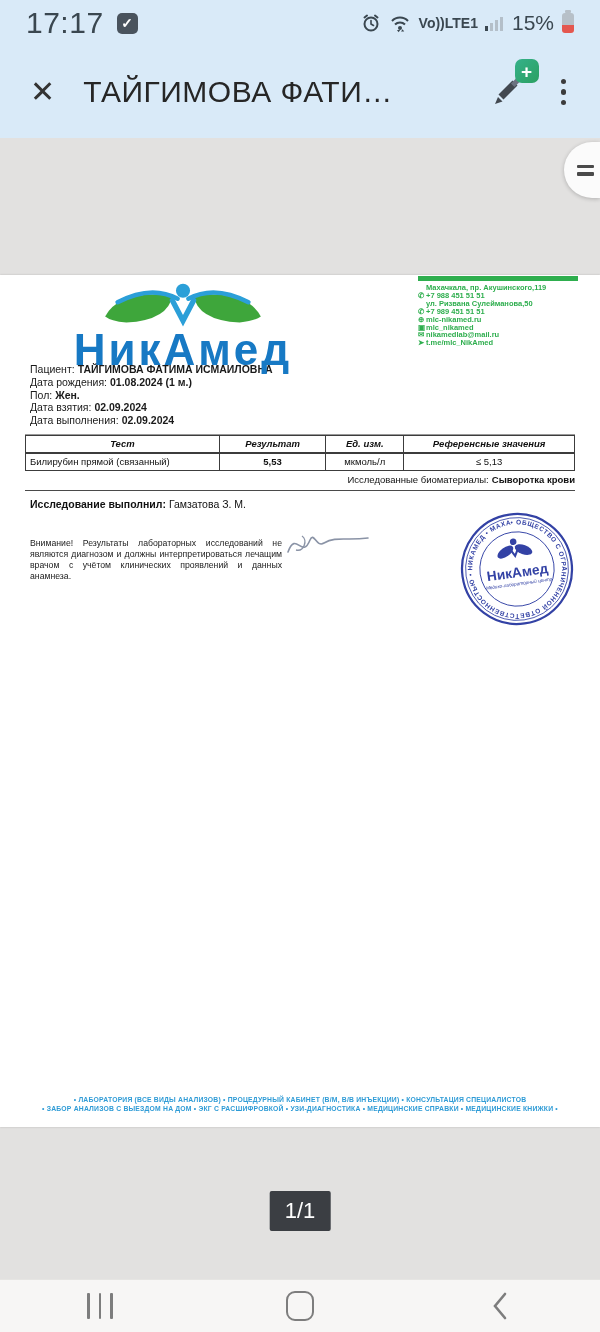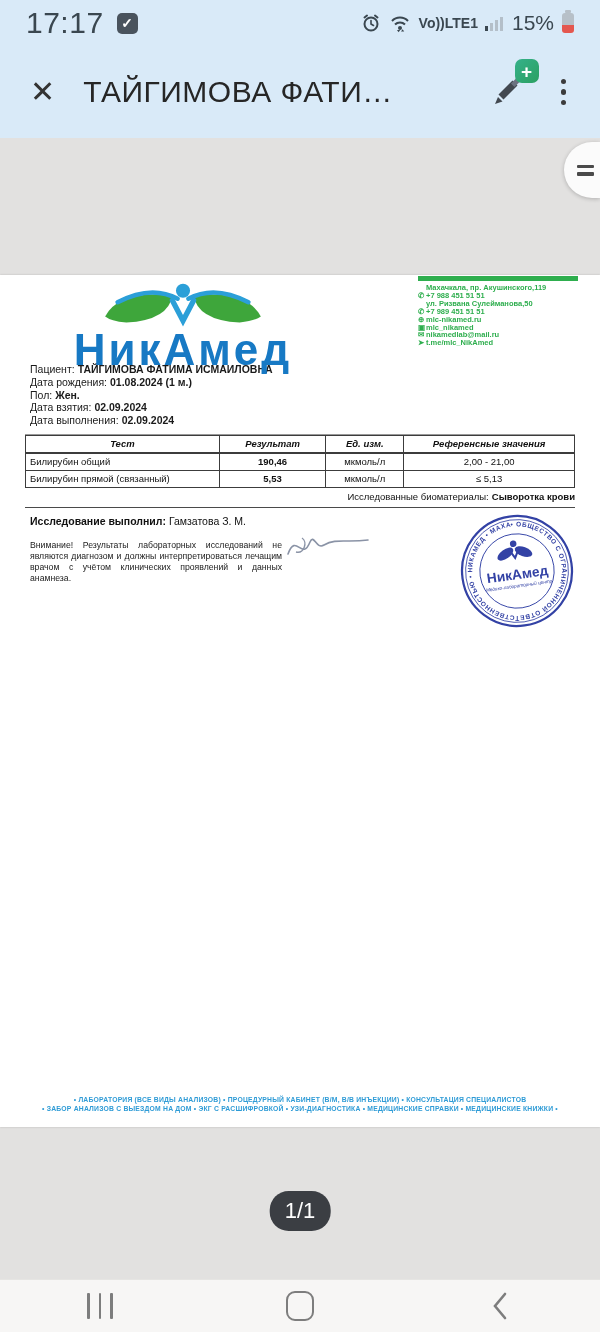--- a/index.html
+++ b/index.html
@@ -34,21 +34,21 @@
   .menu-dots{margin-left:32px;display:flex;flex-direction:column;gap:5px;padding:4px;}
   .menu-dots i{width:5.5px;height:5.5px;border-radius:50%;background:#3c3c3c;}
 
   
   .viewer{position:absolute;top:138px;left:0;right:0;bottom:52px;background:#e2e1e0;}
   .scroll-handle{position:absolute;top:4px;right:0;width:36px;height:56px;background:#fbfbfb;
                  border-radius:28px 0 0 28px;box-shadow:0 1px 4px rgba(0,0,0,.22);
                  display:flex;flex-direction:column;justify-content:center;align-items:center;gap:4px;padding-left:6px;box-sizing:border-box;}
   .scroll-handle .bar{width:17px;height:3.5px;background:#4a4a4a;border-radius:1px;}
   .page-indicator{position:absolute;top:1053px;left:50%;transform:translateX(-50%);
-                  background:#3b3e43;color:#fff;font-size:22px;padding:7px 15px;border-radius:19px;}
+                  background:#3b3e43;color:#fff;font-size:22px;padding:7px 15px;border-radius:2px;}
 
   
   .page{position:absolute;top:137px;left:0;width:600px;height:852px;background:#fff;
         box-shadow:0 0 2px rgba(0,0,0,.18);}
   .doc-header{position:relative;height:84px;}
   .logo{position:absolute;left:58px;top:6px;width:250px;text-align:center;}
   .logo-text{font-size:44px;font-weight:bold;color:#1779c4;letter-spacing:3px;margin-top:-6px;
              font-family:"Liberation Sans",sans-serif;}
   .contact{position:absolute;right:22px;top:1px;width:160px;}
   .contact-bar{height:5px;background:#2eae4e;margin-bottom:3px;}
@@ -67,21 +67,21 @@
   td.c{text-align:center;}
   td.b{font-weight:bold;text-align:center;}
   .col-test{width:36%;} .col-res{width:19%;} .col-unit{width:13.5%;} .col-ref{width:31.5%;}
 
   .biomat{margin:3px 25px 0;text-align:right;font-size:9.5px;color:#111;}
   .biomat b{margin-left:3px;}
   .sep2{border-top:1.5px solid #4a4a4a;margin:5px 25px 0;}
   .performer{margin:7px 0 0 30px;font-size:10.5px;color:#111;}
   .performer span{margin-left:3px;}
 
-  .bottom-block{position:relative;height:130px;margin-top:1px;}
+  .bottom-block{position:relative;height:130px;margin-top:16px;}
   .warning{position:absolute;left:30px;top:12px;width:252px;margin:0;font-size:8.7px;line-height:11px;
            text-align:justify;color:#222;}
   .signature{position:absolute;left:282px;top:0;}
   .stamp{position:absolute;right:26px;top:-14px;transform:rotate(-8deg);}
 
   .doc-footer{position:absolute;left:0;right:0;bottom:14px;text-align:center;
               font-size:6.8px;line-height:8.4px;font-weight:bold;color:#2e9bd6;letter-spacing:.2px;}
 
   
   .nav-bar{position:absolute;left:0;right:0;bottom:0;height:52px;background:#f7f6f5;
@@ -188,26 +188,20 @@
       <table class="results">
         <thead>
           <tr>
             <th class="col-test">Тест</th>
             <th class="col-res">Результат</th>
             <th class="col-unit">Ед. изм.</th>
             <th class="col-ref">Референсные значения</th>
           </tr>
         </thead>
         <tbody>
-          <tr>
-            <td>Билирубин общий</td>
-            <td class="b">190,46</td>
-            <td class="c">мкмоль/л</td>
-            <td class="c">2,00 - 21,00</td>
-          </tr>
           <tr>
             <td>Билирубин прямой (связанный)</td>
             <td class="b">5,53</td>
             <td class="c">мкмоль/л</td>
             <td class="c">≤ 5,13</td>
           </tr>
         </tbody>
       </table>
 
       <div class="biomat">

